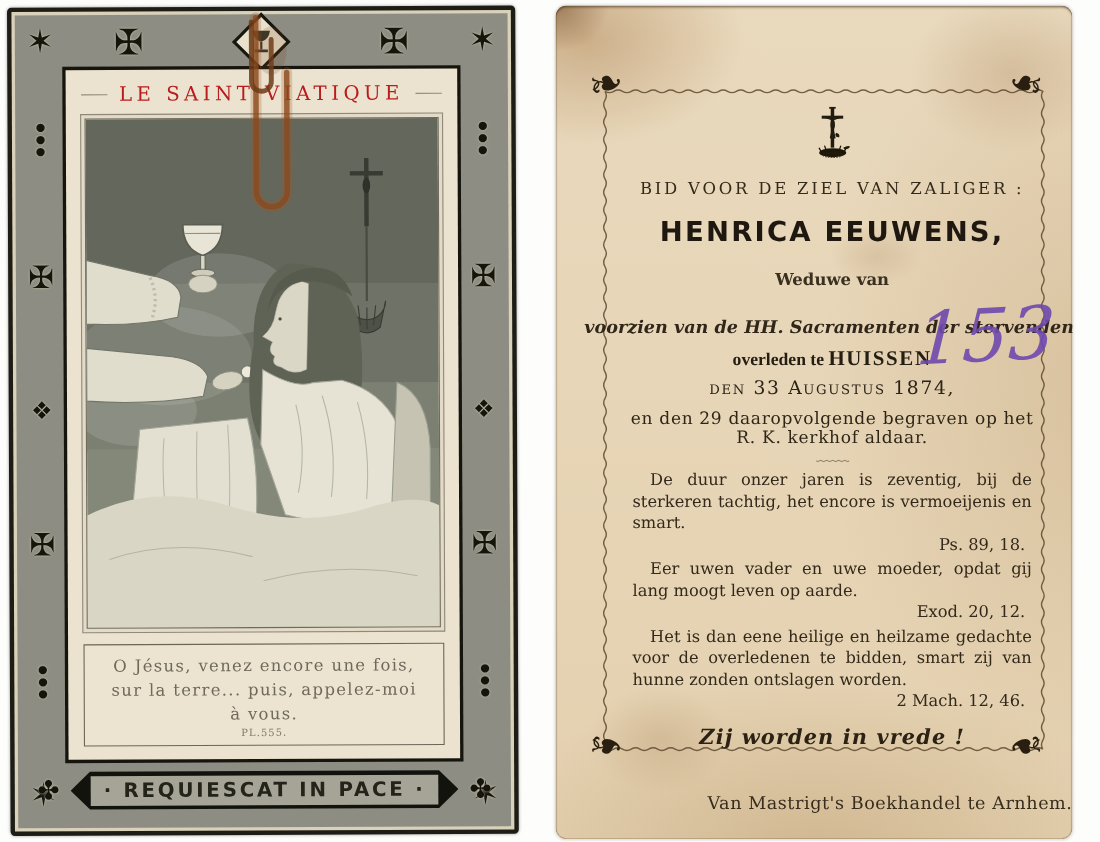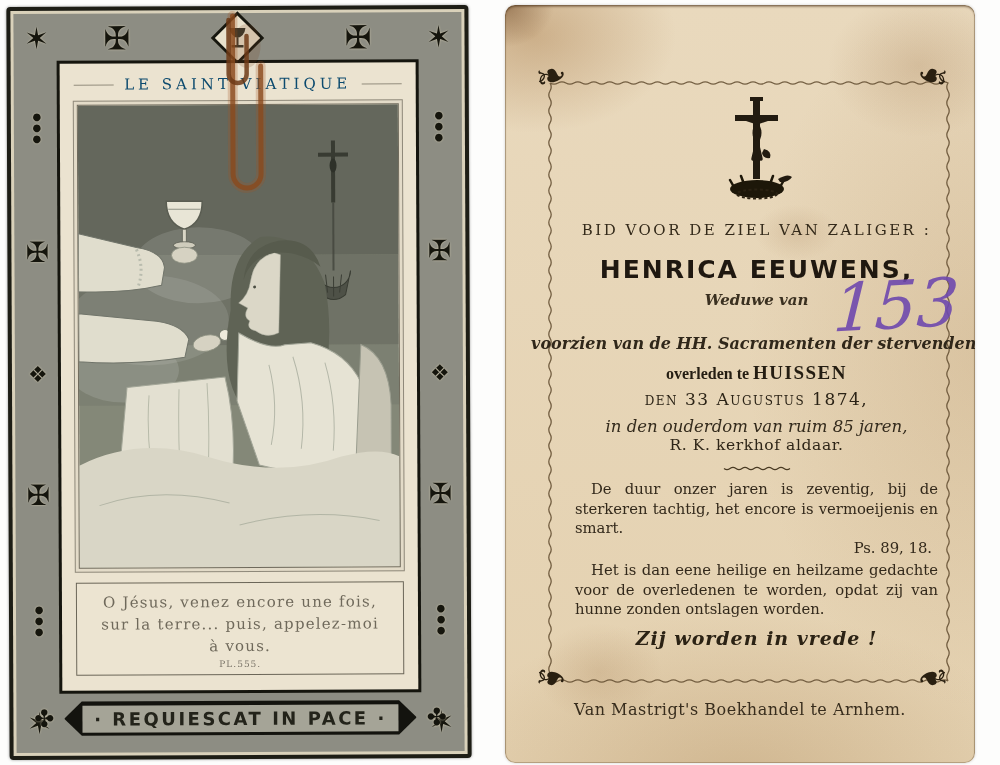--- a/index.html
+++ b/index.html
@@ -31,21 +31,21 @@
   .orn-diamond{font-family:"DejaVu Sans", sans-serif;font-size:22px;color:#15150d;text-shadow:0 0 2px #d6cdb2;}
   .bead-stack{display:flex;flex-direction:column;align-items:center;gap:1px;}
   .bead-stack span{font-size:10px;line-height:1;color:#15150d;text-shadow:0 0 2px #d6cdb2;}
 
   .lc-innerline{position:absolute;left:50px;right:50px;top:54px;bottom:66px;background:#15150e;}
   .lc-mat{position:absolute;left:53px;right:53px;top:57px;bottom:69px;background:#ebe3d0;
     display:flex;flex-direction:column;align-items:center;padding:8px 14px;box-sizing:border-box;}
 
   .lc-titlerow{width:100%;display:flex;align-items:center;gap:10px;margin-top:4px;}
   .lc-rule{flex:1;height:1px;background:#938d7d;}
-  .lc-title{font-size:15px;letter-spacing:4px;color:#0c4a6e;white-space:nowrap;}
+  .lc-title{font-size:18px;letter-spacing:4px;color:#b91c1c;white-space:nowrap;}
 
   .engraving-frame{margin-top:7px;border:1px solid #8f897a;background:#e3dbc8;padding:3px;}
   .engraving-frame .inner{border:1px solid #6f6a5c;line-height:0;}
 
   .caption-box{margin-top:10px;width:100%;box-sizing:border-box;border:1px solid #6b6658;background:#ece4d1;
     padding:9px 6px 5px 6px;text-align:center;}
   .caption-line{font-size:15px;color:#6f695b;letter-spacing:1.2px;line-height:1.45;}
   .plate-number{font-size:9px;color:#7c766a;letter-spacing:1px;margin-top:2px;}
 
   .orn-bottom{position:absolute;left:46px;right:46px;bottom:6px;height:56px;display:flex;align-items:center;justify-content:center;gap:10px;}
@@ -75,35 +75,35 @@
   .fl-tl{left:30px;top:52px;transform:rotate(-15deg);}
   .fl-tr{right:26px;top:52px;transform:scaleX(-1) rotate(-15deg);}
   .fl-bl{left:30px;bottom:66px;transform:scaleY(-1) rotate(-15deg);}
   .fl-br{right:26px;bottom:66px;transform:scale(-1,-1) rotate(-15deg);}
 
   .rc-content{position:absolute;left:45px;right:27px;top:78px;bottom:82px;
     display:flex;flex-direction:column;align-items:center;color:#2e2517;padding-left:15px;}
   .rc-crucifix{margin-top:14px;}
   .rc-header{margin-top:16px;font-size:15px;letter-spacing:2.5px;color:#342a1a;white-space:nowrap;}
   .rc-name{margin-top:16px;font-family:"DejaVu Sans", sans-serif;font-weight:bold;font-size:25px;letter-spacing:2px;color:#1f1810;white-space:nowrap;}
-  .rc-widow{margin-top:7px;font-weight:bold;font-style:italic;font-size:15px;color:#3a3020;}
+  .rc-widow{margin-top:20px;font-weight:bold;font-size:15px;color:#3a3020;}
   .rc-husband{margin-top:9px;font-size:21px;letter-spacing:5px;font-weight:600;color:#2b2214;white-space:nowrap;}
   .rc-sacraments{margin-top:25px;font-weight:bold;font-style:italic;font-size:16px;color:#30271a;white-space:nowrap;}
   .rc-died{margin-top:9px;font-family:Liberation Serif, serif;font-weight:bold;font-size:16px;color:#241d12;}
   .rc-died .place{font-size:19px;letter-spacing:1.5px;}
   .rc-date{margin-top:5px;font-variant:small-caps;font-size:17px;letter-spacing:1.5px;color:#2b2316;}
   .rc-age{margin-top:8px;font-style:italic;font-size:16.5px;color:#332a1c;}
   .rc-buried1{margin-top:8px;font-size:15.5px;letter-spacing:.6px;color:#2e2517;}
   .rc-buried2{margin-top:0;font-size:15.5px;letter-spacing:.6px;color:#2e2517;}
   .rc-divider{margin-top:10px;}
   .rc-quotes{margin-top:6px;width:100%;box-sizing:border-box;padding:0 10px;font-size:14.8px;line-height:1.32;color:#33291b;}
   .q-text{text-indent:16px;text-align:justify;}
   .q-cite{text-align:right;margin:0 6px 3px 0;}
   .rc-closing{margin-top:8px;font-weight:bold;font-style:italic;font-size:19px;letter-spacing:1px;color:#2b2214;}
-  .rc-publisher{position:absolute;left:0;right:0;bottom:44px;text-align:center;font-size:16px;letter-spacing:.5px;color:#382d1d;}
+  .rc-publisher{position:absolute;left:0;right:0;bottom:24px;text-align:right;font-size:16px;letter-spacing:.5px;color:#382d1d;}
   .handwritten-number{position:absolute;left:328px;top:268px;font-style:italic;font-size:66px;color:#6f49ae;
     transform:rotate(-3deg) skewX(-6deg);opacity:.9;line-height:1;}
 </style>
 </head>
 <body>
 
 <div class="left-card">
   <div class="lc-edge"></div>
   <div class="lc-pin"></div>
   <div class="lc-orn">
@@ -278,34 +278,39 @@
       <path d="M66,82 q10,-6 14,-2 q-4,6 -12,5" fill="#221b10"></path>
       <ellipse cx="45" cy="97" rx="20" ry="4.5" fill="none" stroke="#2a2112" stroke-width="2" stroke-dasharray="3,2.5"></ellipse>
     </svg>
 
     <div class="rc-header">BID VOOR DE ZIEL VAN ZALIGER :</div>
     <div class="rc-name">HENRICA EEUWENS,</div>
     <div class="rc-widow">Weduwe van</div>
     <div class="rc-sacraments">voorzien van de HH. Sacramenten der stervenden,</div>
     <div class="rc-died"><span>overleden te </span><span class="place">HUISSEN</span></div>
     <div class="rc-date">den 33 Augustus 1874,</div>
-    <div class="rc-age">in den ouderdom van ruim 85 jaren,</div>
+    <div class="rc-buried1">en den 29 daaropvolgende begraven op het</div>
     <div class="rc-buried2">R. K. kerkhof aldaar.</div>
 
     <svg class="rc-divider" width="70" height="9" viewBox="0 0 70 9">
       <path id="divider-path" d="M2,4.5 Q5.0,6.7 8.0,4.5 Q11.0,2.3 14.0,4.5 Q17.0,6.7 20.0,4.5 Q23.0,2.3 26.0,4.5 Q29.0,6.7 32.0,4.5 Q35.0,2.3 38.0,4.5 Q41.0,6.7 44.0,4.5 Q47.0,2.3 50.0,4.5 Q53.0,6.7 56.0,4.5 Q59.0,2.3 62.0,4.5 Q65.0,6.7 68.0,4.5" fill="none" stroke="#4a3b24" stroke-width="1.2"></path>
     </svg>
 
     <div class="rc-quotes">
       <div>
         <div class="q-text">De duur onzer jaren is zeventig, bij de sterkeren tachtig, het encore is vermoeijenis en smart.</div>
         <div class="q-cite">Ps. 89, 18.</div>
       </div>
       <div>
-        <div class="q-text">Het is dan eene heilige en heilzame gedachte voor de overledenen te worden, opdat zij van hunne zonden ontslagen worden.</div>
+        <div class="q-text">Eer uwen vader en uwe moeder, opdat gij lang moogt leven op aarde.</div>
+        <div class="q-cite">Exod. 20, 12.</div>
+      </div>
+      <div>
+        <div class="q-text">Het is dan eene heilige en heilzame gedachte voor de overledenen te bidden, smart zij van hunne zonden ontslagen worden.</div>
+        <div class="q-cite">2 Mach. 12, 46.</div>
       </div>
     </div>
 
     <div class="rc-closing">Zij worden in vrede !</div>
   </div>
 
   <div class="rc-publisher">Van Mastrigt's Boekhandel te Arnhem.</div>
   <div class="handwritten-number">153</div>
 </div>
 

